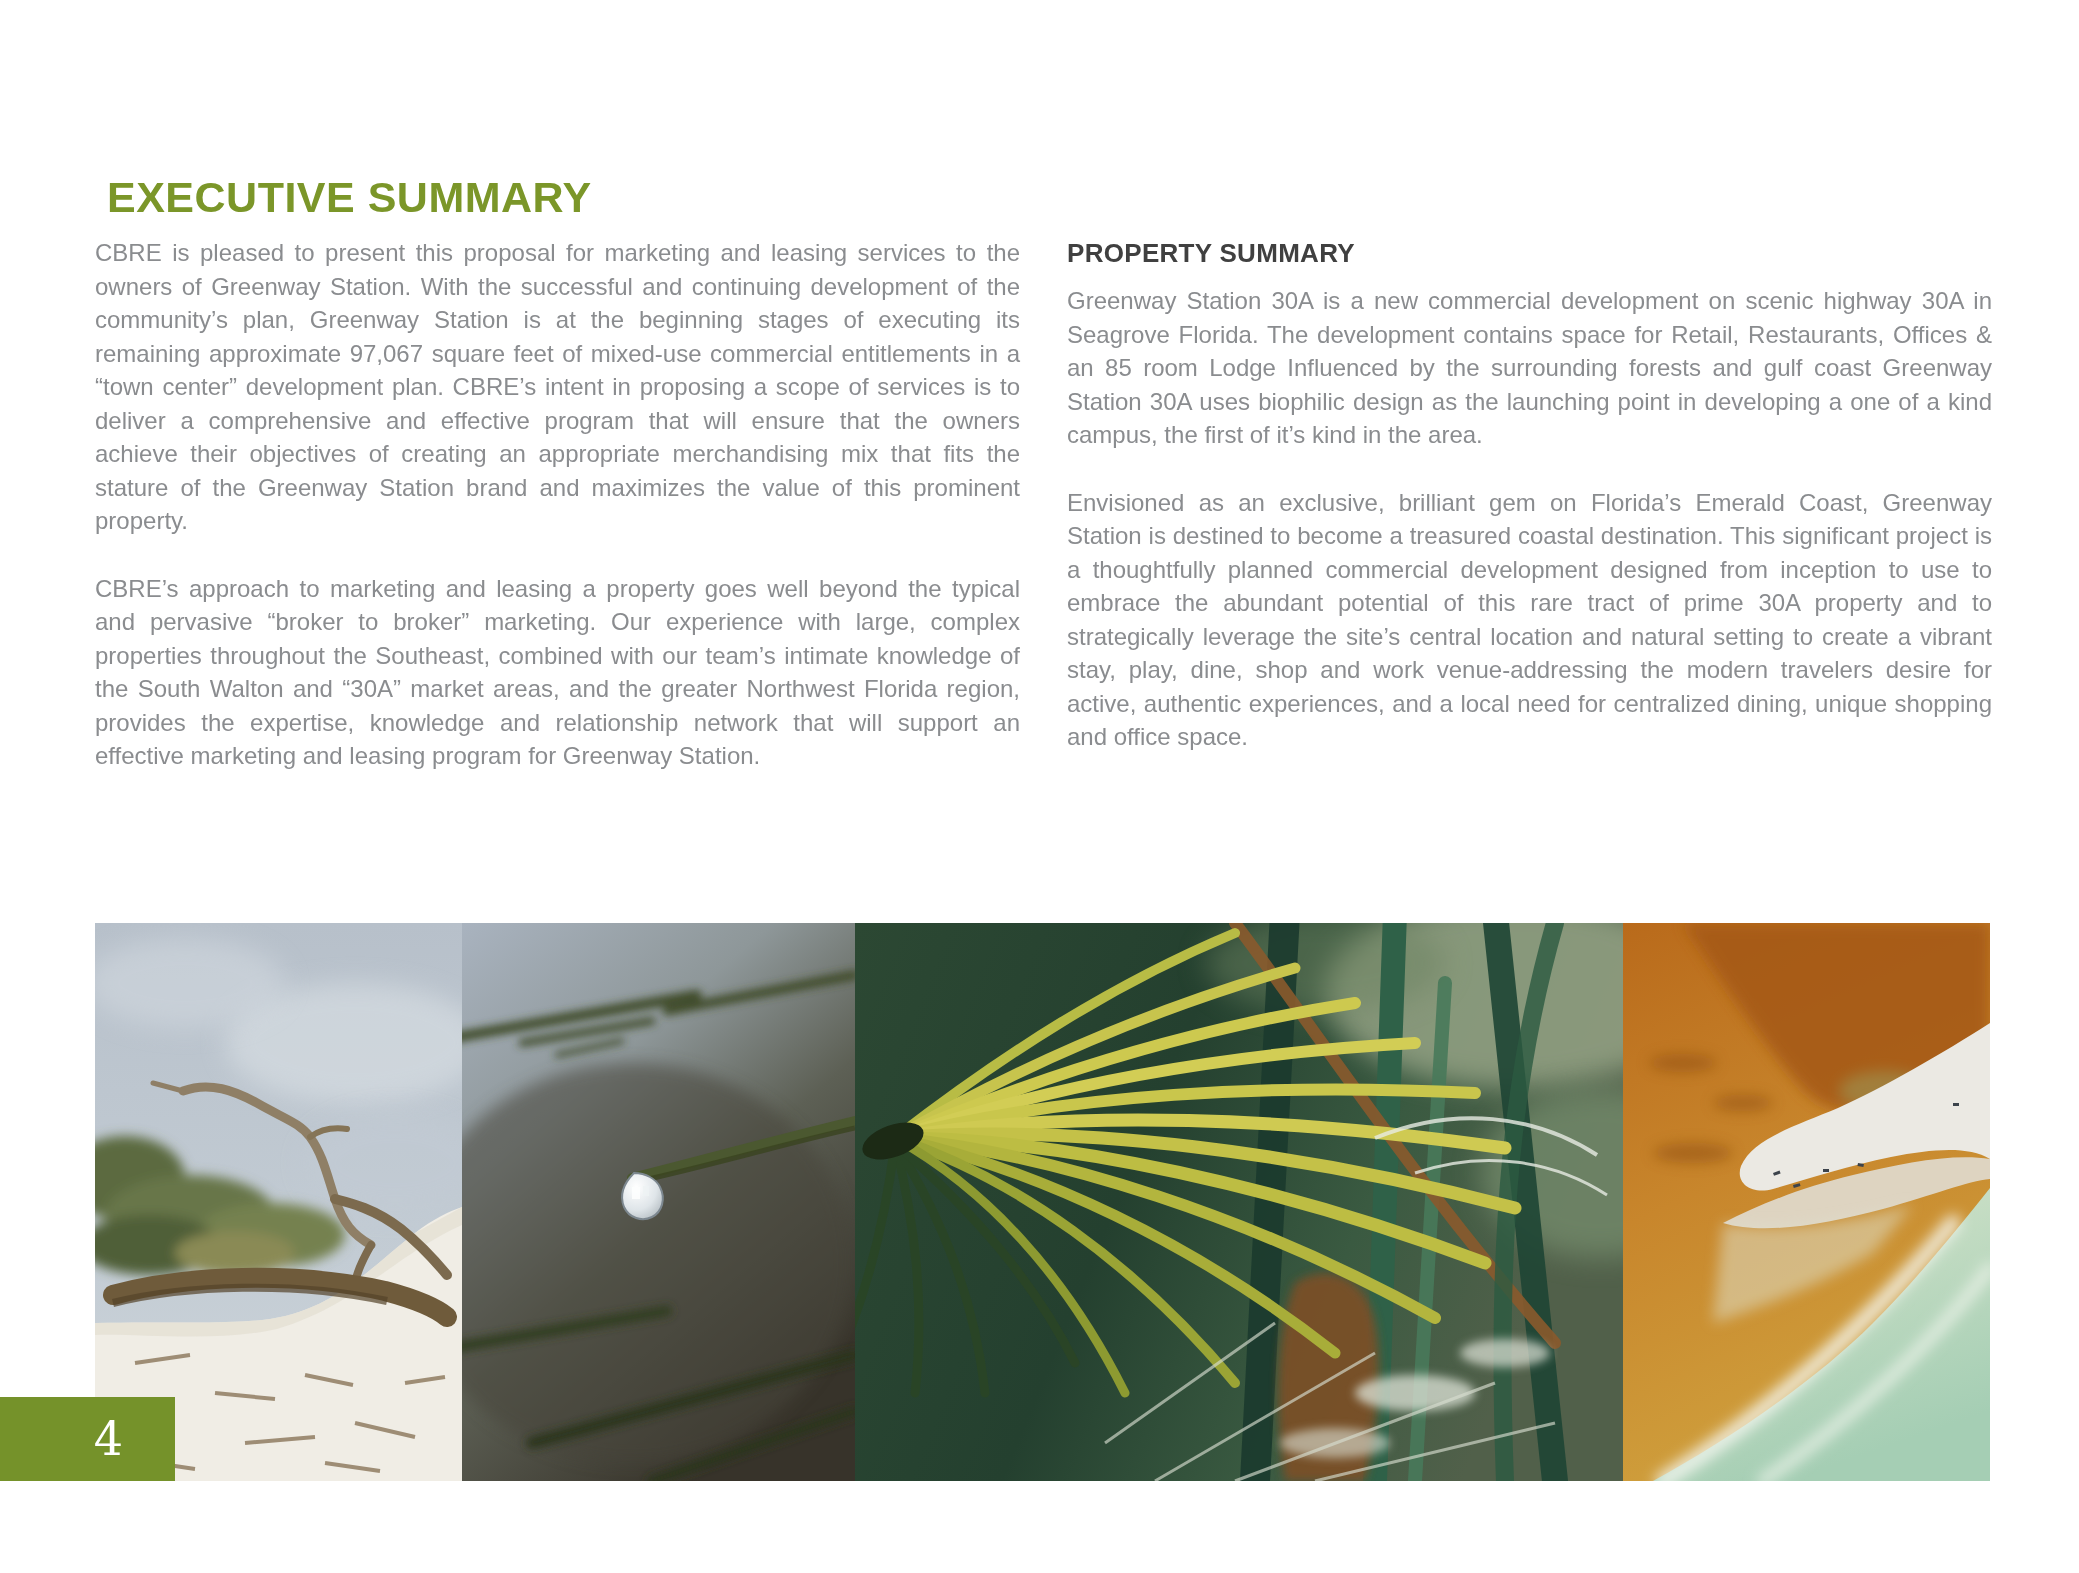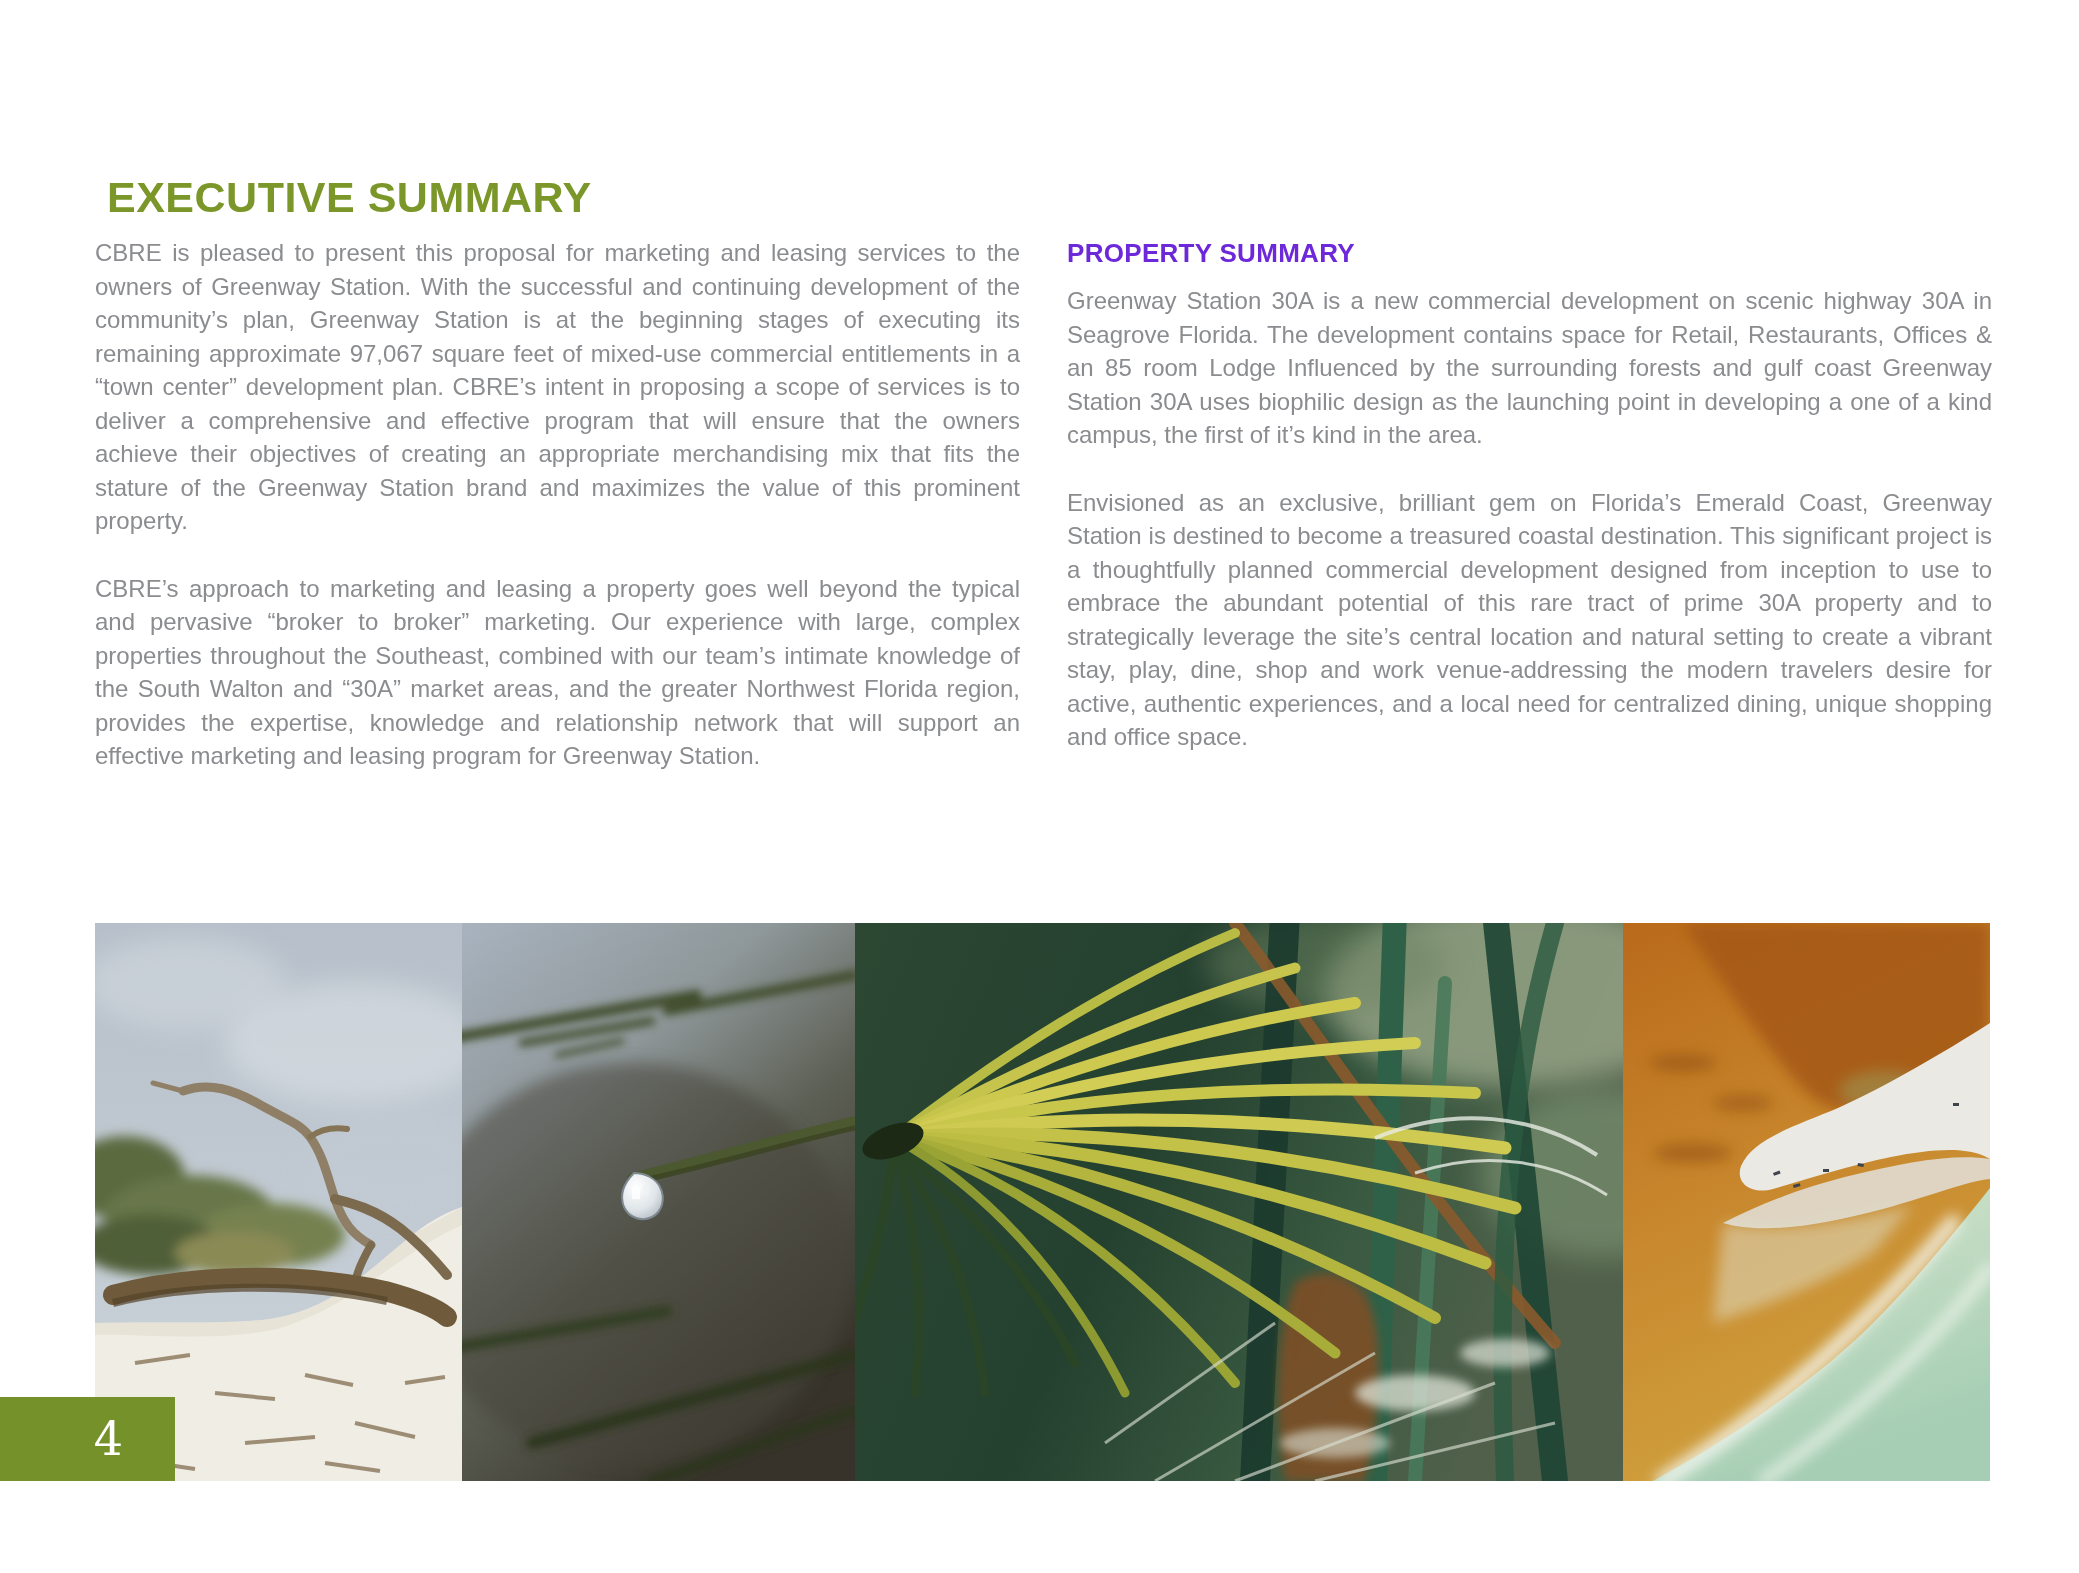--- a/index.html
+++ b/index.html
@@ -19,21 +19,21 @@
     position:absolute;top:236px;width:925px;
     font-size:24px;line-height:33.5px;
     color:#8a8c8f;text-align:justify;
   }
   .col p{margin:0 0 34px 0;}
   .col-left{left:95px;}
   .col-right{left:1067px;}
   .prop-title{
     margin:0 0 14px 0;
     font-size:26px;line-height:34px;font-weight:700;
-    letter-spacing:.3px;color:#6d28d9;
+    letter-spacing:.3px;color:#404040;
   }
   .photo{position:absolute;top:923px;height:558px;overflow:hidden;background:#223;}
   .photo svg{display:block;width:100%;height:100%;}
   #photo1{left:95px;width:367px;}
   #photo2{left:462px;width:393px;}
   #photo3{left:855px;width:768px;}
   #photo4{left:1623px;width:367px;}
   .pagebox{
     position:absolute;left:0;top:1397px;width:175px;height:84px;
     background:#75922a;z-index:5;

